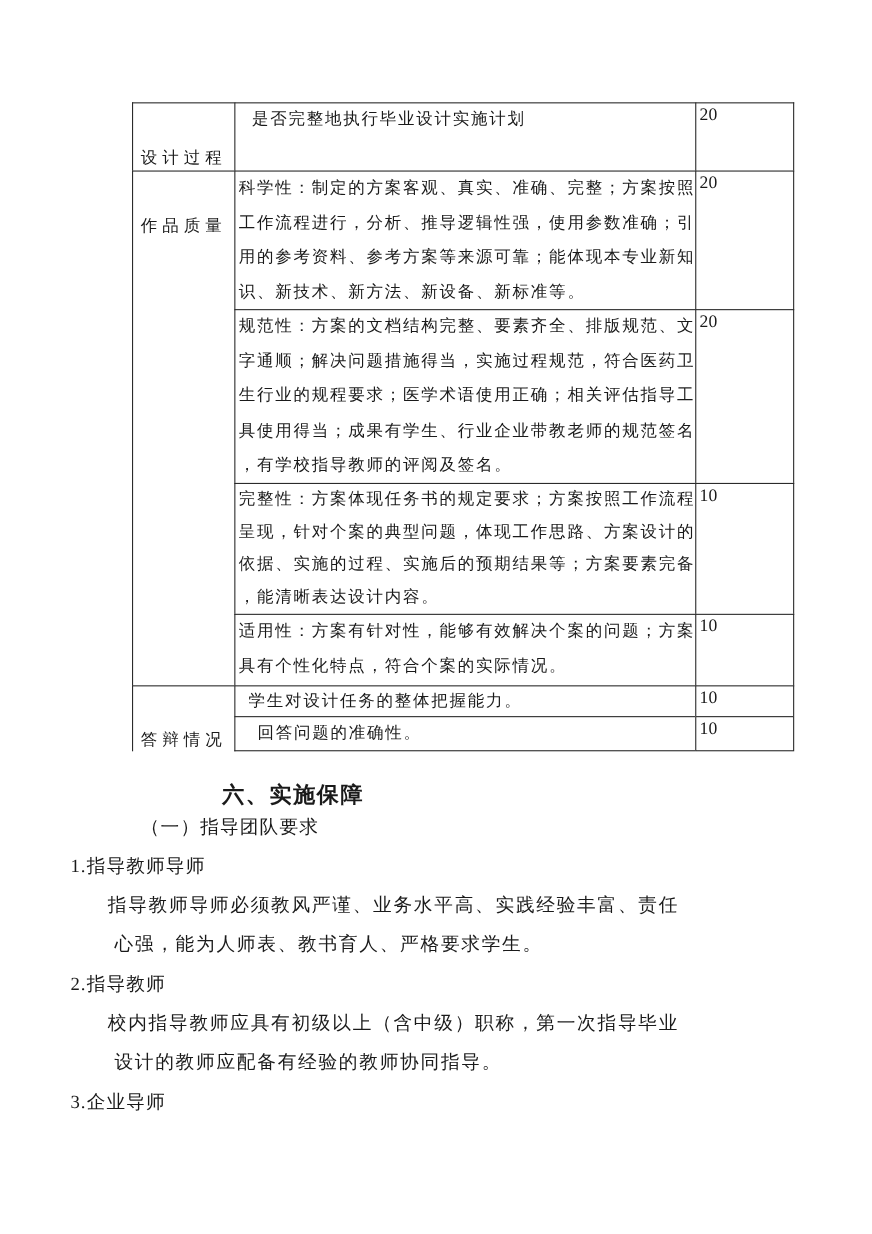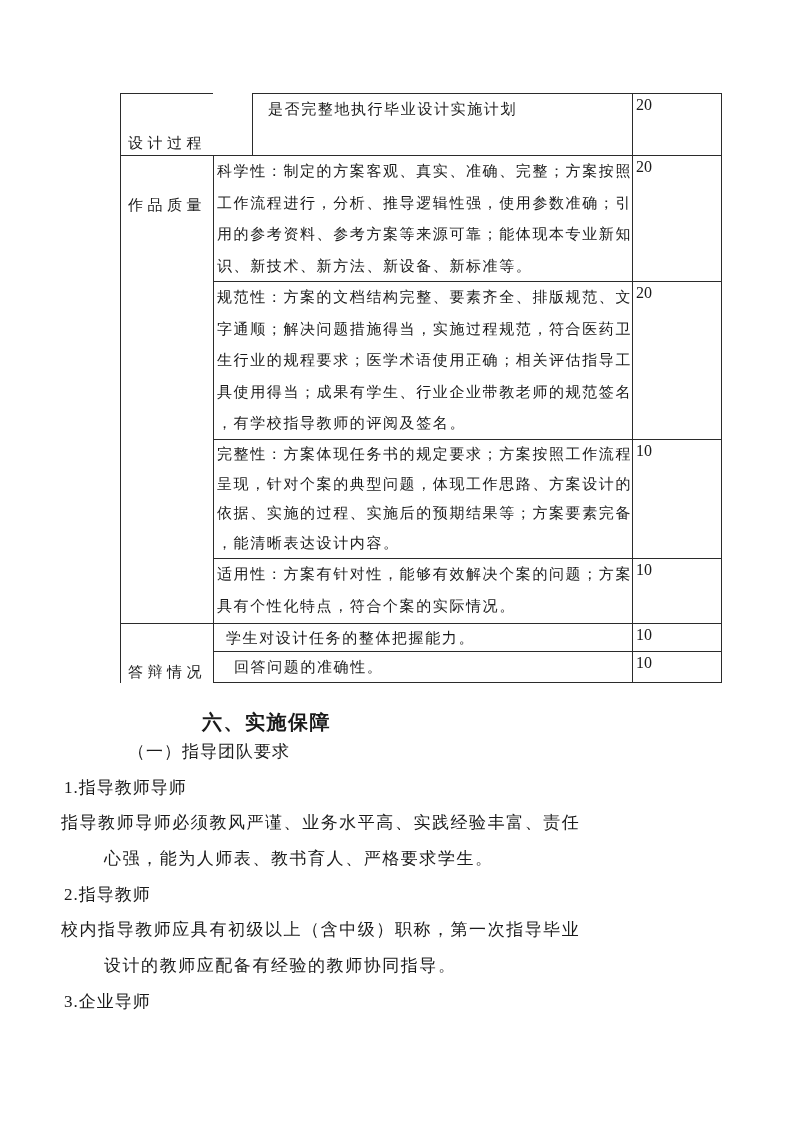--- a/index.html
+++ b/index.html
@@ -19,41 +19,41 @@
   .col3{border-right:1px solid #2b2b2b;}
   .bottom{border-bottom:1px solid #2b2b2b;}
   
   .cat{display:flex;justify-content:center;font-size:15px;letter-spacing:4.5px;grid-column:1;}
   .cat-design {grid-row:1;align-items:flex-end;padding-bottom:2px;}
   .cat-quality{grid-row:2/6;align-items:flex-start;padding-top:40px;}
   .cat-defense{grid-row:6/8;align-items:flex-end;padding-bottom:1px;}
   
   .desc{grid-column:2;font-size:15px;letter-spacing:1.6px;padding:0 2px 0 3px;}
   .desc .ln{white-space:nowrap;}
-  .desc-1{grid-row:1;line-height:30px;padding-left:15px;margin-left:39px;}
+  .desc-1{grid-row:1;line-height:30px;padding-left:15px;}
   .desc-2{grid-row:2;line-height:31.5px;}
   .desc-3{grid-row:3;line-height:31.6px;}
   .desc-4{grid-row:4;line-height:29.7px;}
   .desc-5{grid-row:5;line-height:31.5px;}
   .desc-6{grid-row:6;line-height:28px;padding-left:12px;}
   .desc-7{grid-row:7;line-height:26px;padding-top:2px;padding-left:20px;}
   
   .score{grid-column:3;font-size:16px;line-height:20px;padding:1px 0 0 3px;}
   .score-1{grid-row:1}.score-2{grid-row:2}.score-3{grid-row:3}.score-4{grid-row:4}
   .score-5{grid-row:5}.score-6{grid-row:6}.score-7{grid-row:7}
   
   .section-heading{
     position:absolute;left:202px;top:709px;
     font-size:20px;font-weight:bold;letter-spacing:1.5px;white-space:nowrap;
   }
   .body-block{position:absolute;left:0;top:741px;width:645px;}
   .bline{height:35.7px;font-size:17px;line-height:21px;white-space:nowrap;}
   .k-sub{padding-left:128px;letter-spacing:1px;}
   .k-num{padding-left:64px;letter-spacing:1px;}
-  .k-pf {padding-left:61px;letter-spacing:1.55px;}
+  .k-pf {padding-left:98px;letter-spacing:1.55px;}
   .k-pc {padding-left:104px;letter-spacing:1.55px;}
 </style>
 </head>
 <body>
 
 <div class="eval-table">
 
   <div class="cell cat cat-design">设计过程</div>
   <div class="cell cat cat-quality">作品质量</div>
   <div class="cell cat cat-defense">答辩情况</div>

